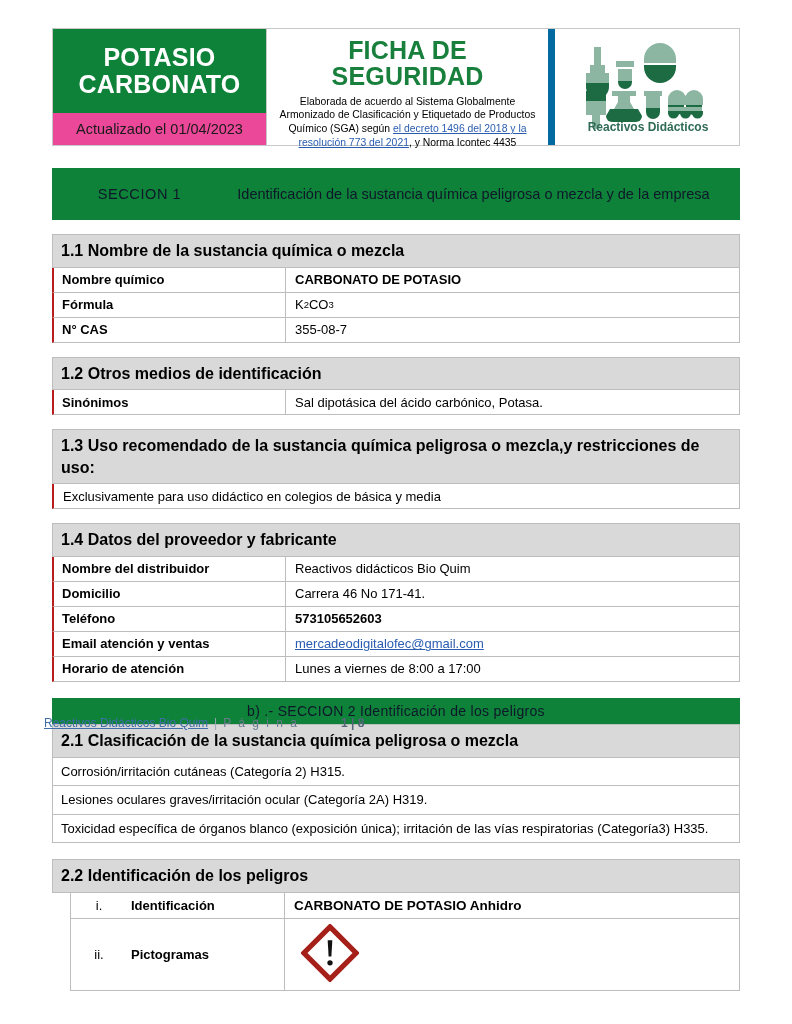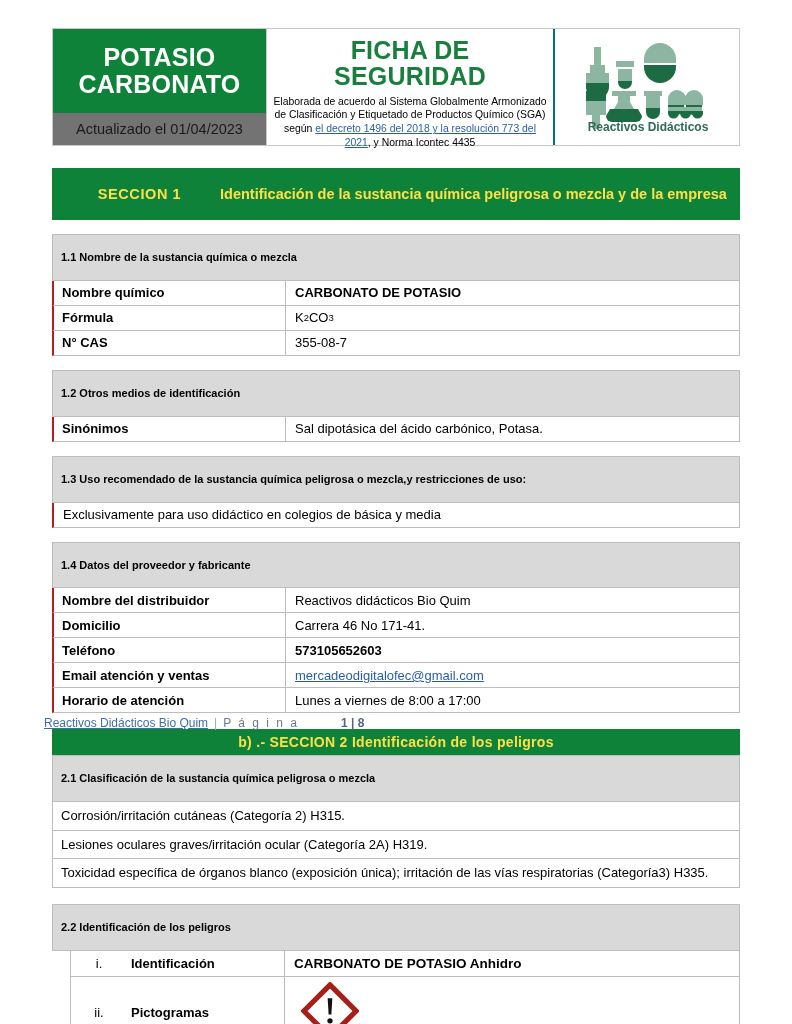--- a/index.html
+++ b/index.html
@@ -53,25 +53,25 @@
     padding: 4px 6px;
     box-sizing: border-box;
   }
   .title-date {
     height: 32px;
     display: flex;
     align-items: center;
     justify-content: center;
     font-size: 14.5px;
     color: #1a1a1a;
-    background: #737373;
+    background: #ec4899;
   }
   .hdr-col-ficha {
     width: 288px;
-    border-right: 2px solid #0369a1;
+    border-right: 7px solid #0369a1;
     box-sizing: border-box;
     padding: 8px 6px 4px 6px;
     text-align: center;
   }
   .ficha-title {
     color: #18803c;
     font-size: 25px;
     font-weight: bold;
     letter-spacing: 0.2px;
     line-height: 1.05;
@@ -91,24 +91,24 @@
     display: flex;
     align-items: center;
     justify-content: center;
     box-sizing: border-box;
   }
   .logo-wrap { width: 150px; height: 96px; }
 
   
   .band-green {
     background: #0f8239;
-    color: #fde047;
+    color: #0f172a;
     width: 688px;
     box-sizing: border-box;
-    font-weight: bold;
+    font-weight: normal;
   }
   .sec1-band {
     margin-top: 22px;
     height: 52px;
     display: flex;
     align-items: center;
     padding: 0 10px;
     font-size: 14.5px;
   }
   .sec1-label {
@@ -132,23 +132,23 @@
     letter-spacing: 0.3px;
   }
 
   
   .block { width: 688px; margin-top: 14px; }
   .block.tight { margin-top: 0; }
   .sub-head {
     background: #d9d9d9;
     border: 1px solid #bdbdbd;
     box-sizing: border-box;
-    font-size: 11px;
-    font-weight: bold;
-    padding: 15px 8px;
+    font-size: 16px;
+    font-weight: bold;
+    padding: 5px 8px;
     line-height: 1.35;
   }
   .row {
     display: flex;
     border-left: 2px solid #b91c1c;
     border-right: 1px solid #bdbdbd;
     border-bottom: 1px solid #bdbdbd;
     box-sizing: border-box;
     min-height: 25px;
     font-size: 13px;

